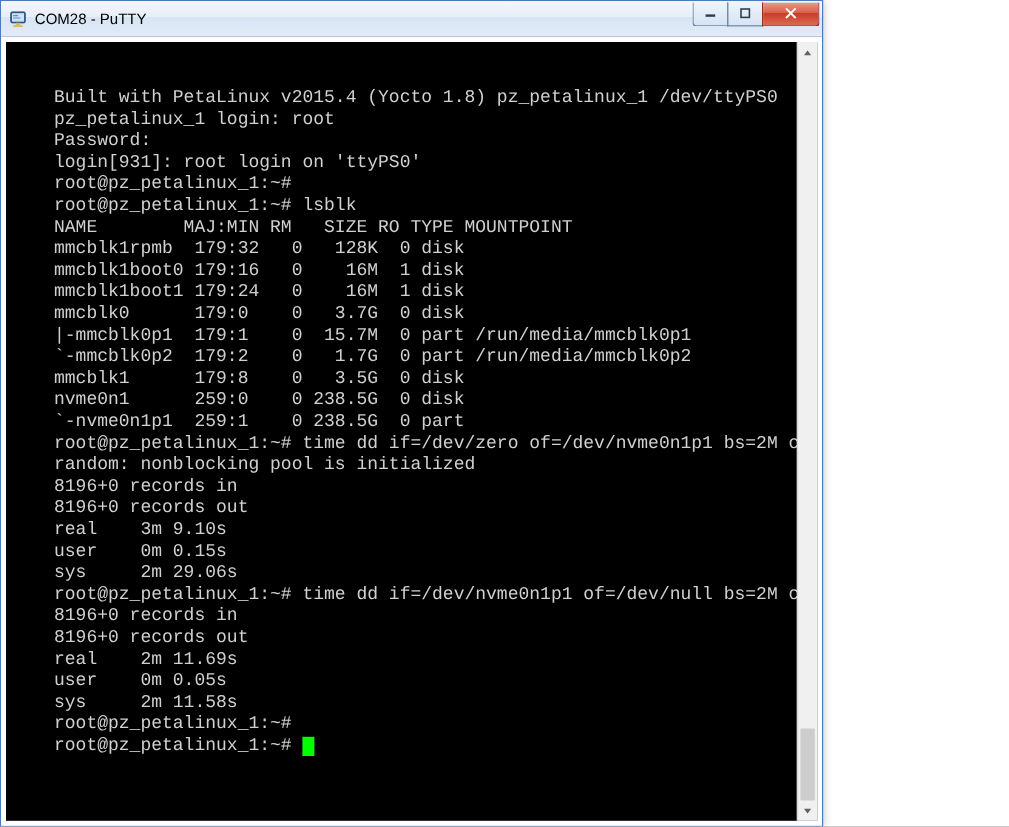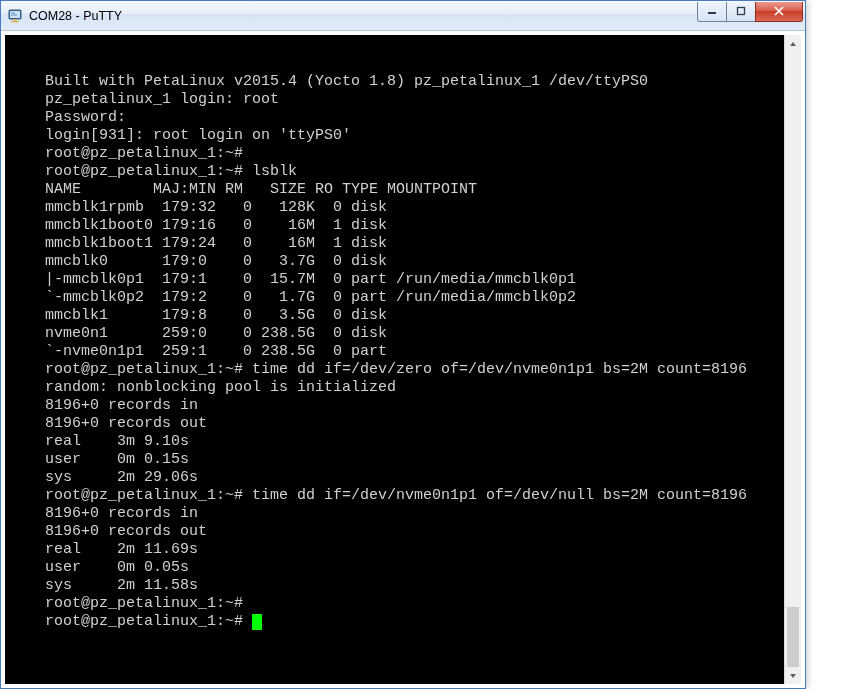--- a/index.html
+++ b/index.html
@@ -4,21 +4,21 @@
 <style>
   * { margin: 0; padding: 0; box-sizing: border-box; }
   body {
     font-family: "Segoe UI", Tahoma, sans-serif;
     background: #fff;
     width: 841px;
     height: 689px;
     overflow: hidden;
   }
   .window {
-    width: 806px;
+    width: 686px;
     height: 689px;
     border: 1px solid #4a7abe;
     background: #fff;
     display: flex;
     flex-direction: column;
     box-shadow: 0 0 8px rgba(0,0,0,0.3);
   }
   .titlebar {
     height: 30px;
     background: linear-gradient(to bottom, #f4f8fd 0%, #e6eef8 45%, #d6e4f4 46%, #e2ecf8 100%);

